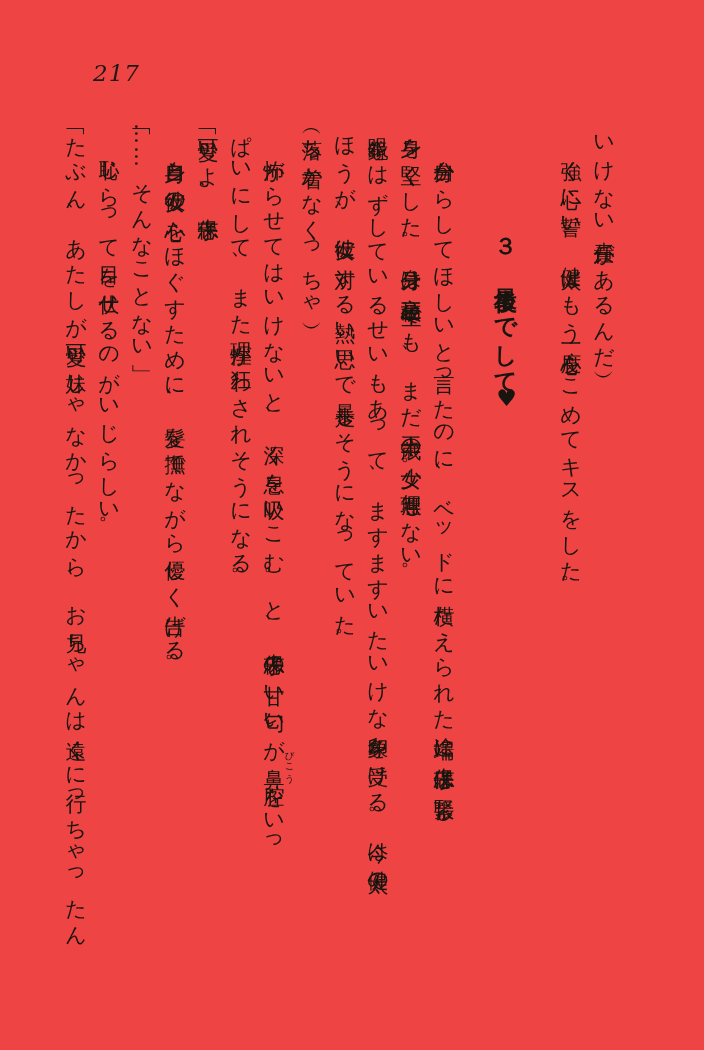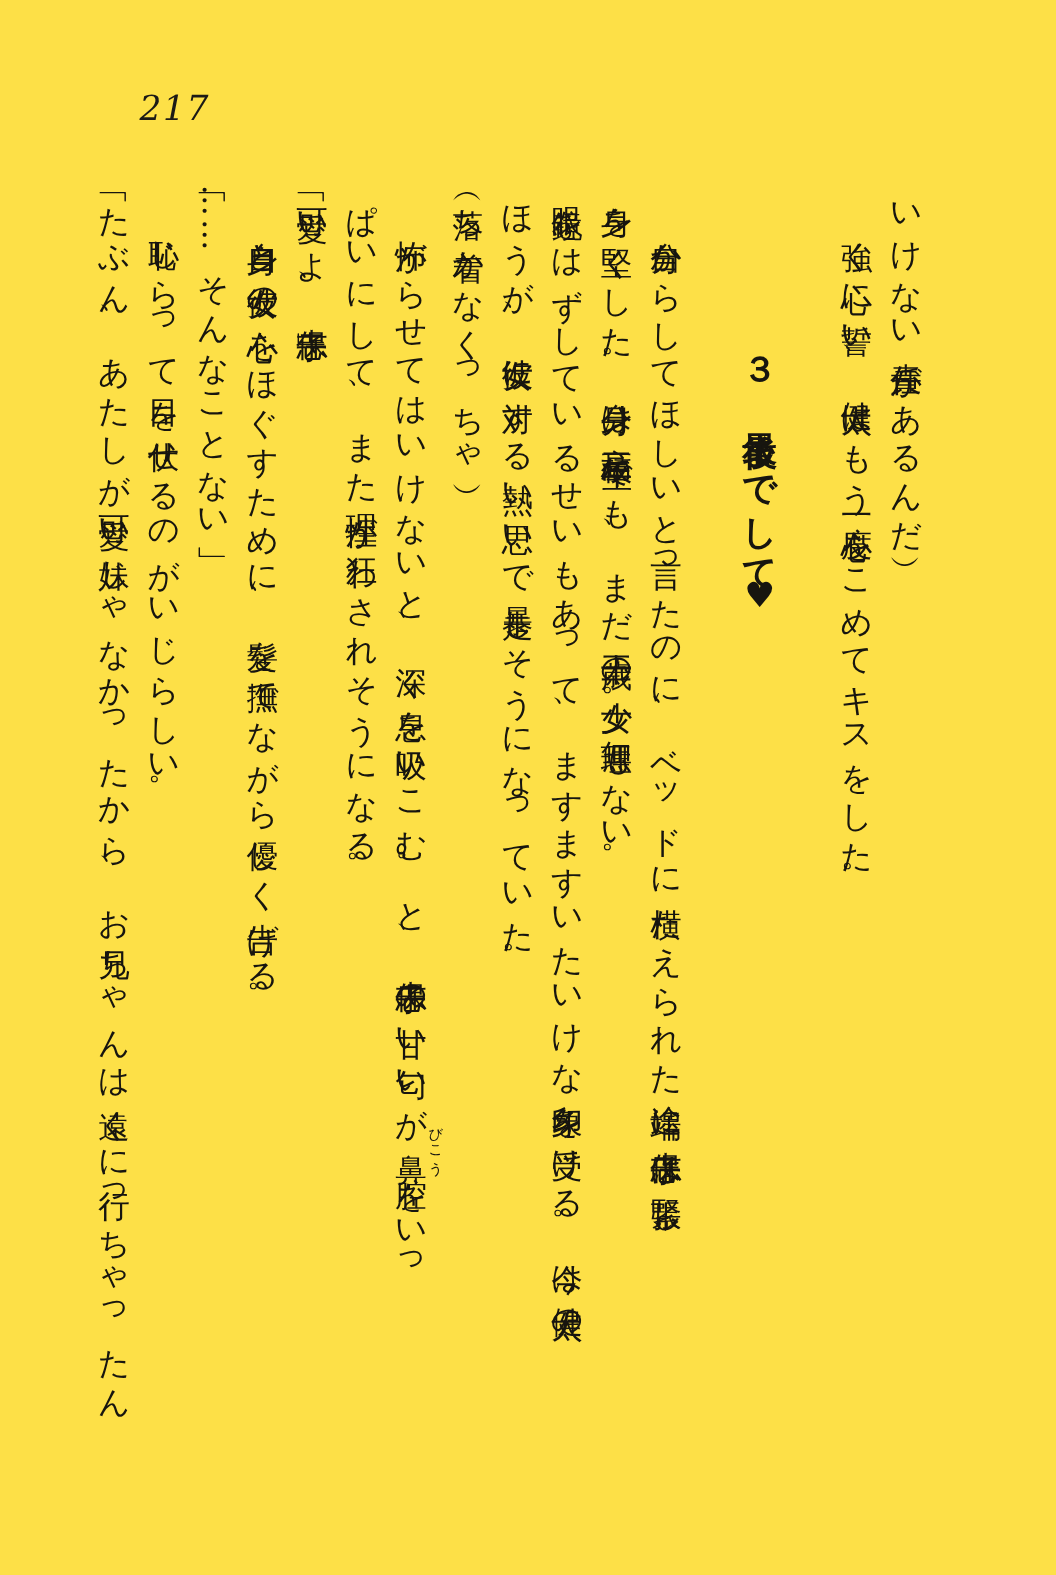--- a/index.html
+++ b/index.html
@@ -1,20 +1,20 @@
 <!DOCTYPE html>
 <html lang="ja"><head>
 <meta charset="utf-8">
 <style>
   html, body { margin: 0; padding: 0; }
   .page {
     position: relative;
     width: 704px;
     height: 1050px;
-    background: #fde047;
+    background: #ef4444;
     color: #17150f;
     font-family: "DejaVu Serif", "Liberation Serif", serif;
     overflow: hidden;
   }
   .page-number {
     position: absolute;
     top: 60px;
     left: 93px;
     font-style: italic;
     font-size: 23px;

